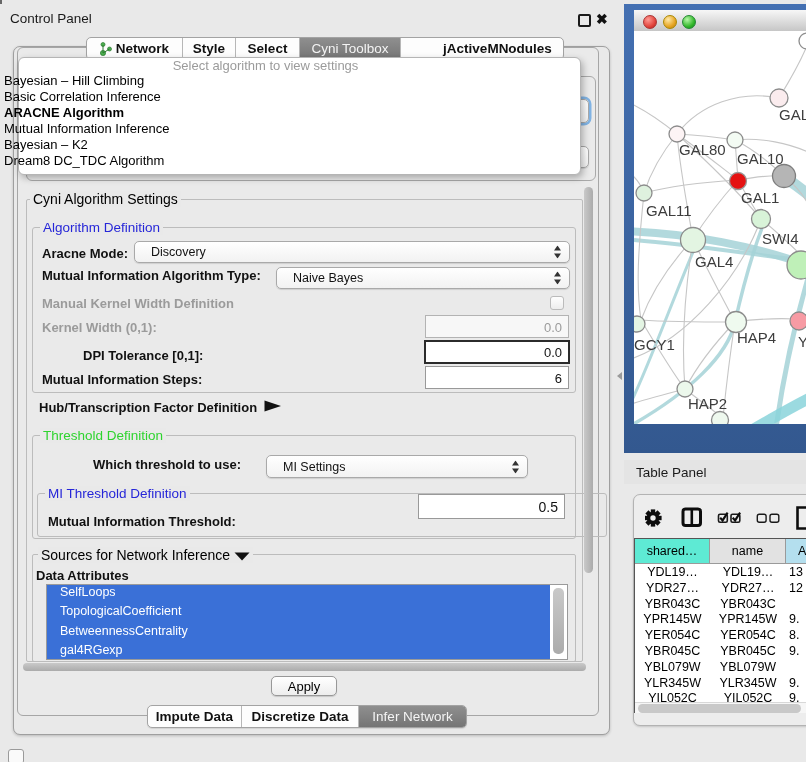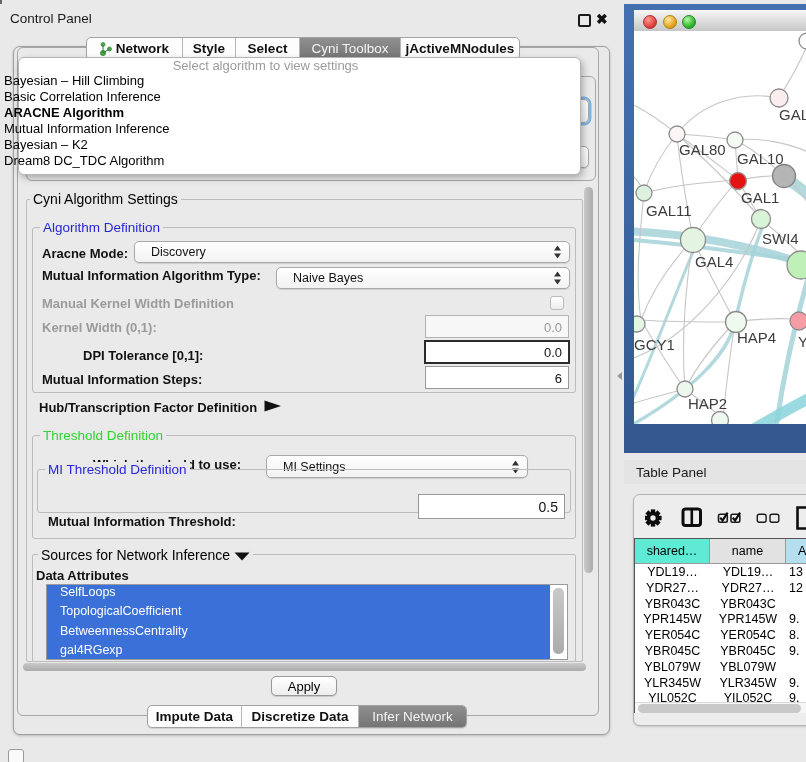--- a/index.html
+++ b/index.html
@@ -86,21 +86,21 @@
   <div class="gtitle" style="left:7px;top:-8px;color:#2fd42f;font-size:13.5px;">Threshold Definition</div>
 </div>
 <div class="lbl" style="left:93px;top:457px;">Which threshold to use:</div>
 <div class="combo" style="left:266px;top:455px;width:260px;height:21px;">
       <span class="ct">MI Settings</span>
       <svg class="carr" viewBox="0 0 9 13">
         <path d="M4.5 0 L8 5 H1 Z" fill="#333"></path>
         <path d="M4.5 13 L8 8 H1 Z" fill="#333"></path>
       </svg>
     </div>
-<div class="ab gbox" style="left:37px;top:469px;width:532px;height:42px;">
+<div class="ab gbox" style="left:37px;top:493px;width:532px;height:42px;padding-left:36px;">
   <div class="gtitle" style="left:7px;top:-8px;color:#2626d8;font-size:13.5px;">MI Threshold Definition</div>
 </div>
 <div class="lbl" style="left:48px;top:514px;">Mutual Information Threshold:</div>
 <div class="tf" style="left:418px;top:494px;width:145px;height:23px;border:1px solid #999;font-size:14px;">
       <span>0.5</span>
     </div>
 
 <div class="ab gbox" style="left:32px;top:554px;width:542px;height:106px;border-radius:2px;">
   <div class="gtitle" style="left:5px;top:-8px;font-size:14px;">Sources for Network Inference <svg style="vertical-align:-1px;" width="16" height="9" viewBox="0 0 16 9">
           <path d="M0.5 0.5 L15.5 0.5 L8 8.5 Z" fill="#111"></path>
@@ -127,21 +127,21 @@
 <div class="seg" style="left:86px;top:37px;height:21px;">
   <div style="width:95px;"><svg width="12" height="14" viewBox="0 0 12 14" style="margin-right:4px;">
           <circle cx="3" cy="2.5" r="2" fill="#4caf50" stroke="#2e7d32" stroke-width="0.7"></circle>
           <circle cx="3" cy="11" r="2.6" fill="#4caf50" stroke="#2e7d32" stroke-width="0.7"></circle>
           <circle cx="9.5" cy="7" r="2" fill="#4caf50" stroke="#2e7d32" stroke-width="0.7"></circle>
           <path d="M3 3 L3 11 M3 11 L9.5 7" stroke="#2e7d32" stroke-width="1" fill="none"></path>
         </svg>Network</div>
   <div style="width:52px;">Style</div>
   <div style="width:63px;">Select</div>
   <div class="sel" style="width:100px;font-weight:normal;">Cyni Toolbox</div>
-  <div style="width:118px;">jActiveMNodules</div>
+  <div style="width:131px;padding-left:31px;">jActiveMNodules</div>
 </div>
 
 <div class="ab" style="left:18px;top:57px;width:561px;height:116px;background:#fff;border:1px solid #b5b5b5;border-radius:6px;box-shadow:2px 3px 7px rgba(0,0,0,0.28);"></div>
 <div class="ab" style="left:18px;top:58px;width:495px;text-align:center;font-size:13px;color:#9b9b9b;">Select algorithm to view settings</div>
 <div class="ab" style="left:4px;top:73px;font-size:13px;color:#000;line-height:16.1px;">Bayesian – Hill Climbing<br>Basic Correlation Inference<br><b>ARACNE Algorithm</b><br>Mutual Information Inference<br>Bayesian – K2<br>Dream8 DC_TDC Algorithm</div>
 
 <div class="ab" style="left:617px;top:372px;width:0;height:0;border-top:4px solid transparent;border-bottom:4px solid transparent;border-right:5px solid #9a9a9a;"></div>
 
 <div class="ab" style="left:8px;top:749px;width:14px;height:13px;background:#fafafa;border:1px solid #9a9a9a;border-radius:3px;"></div>
 

